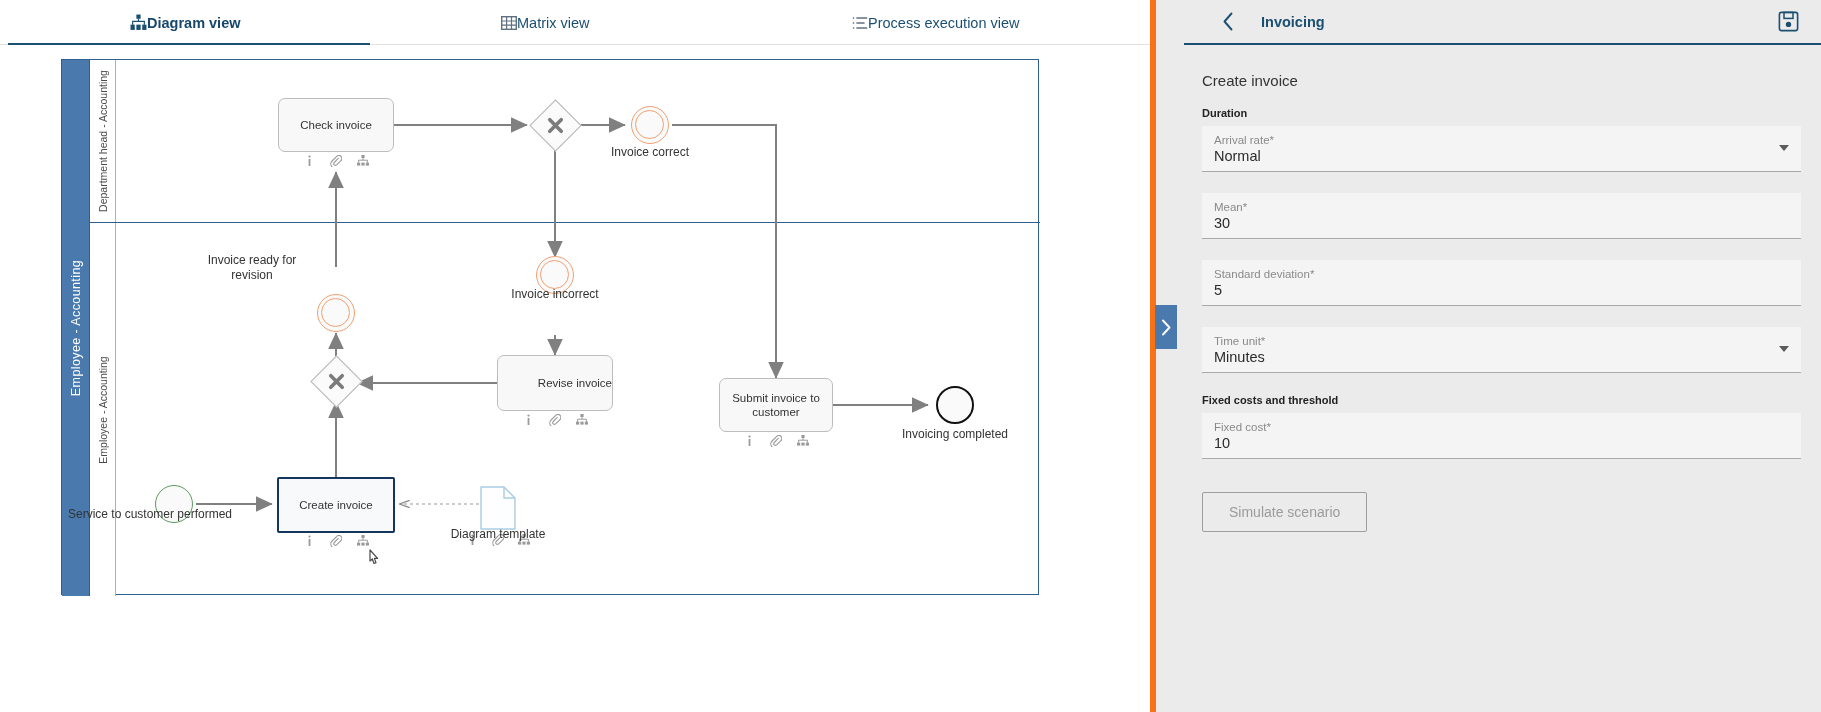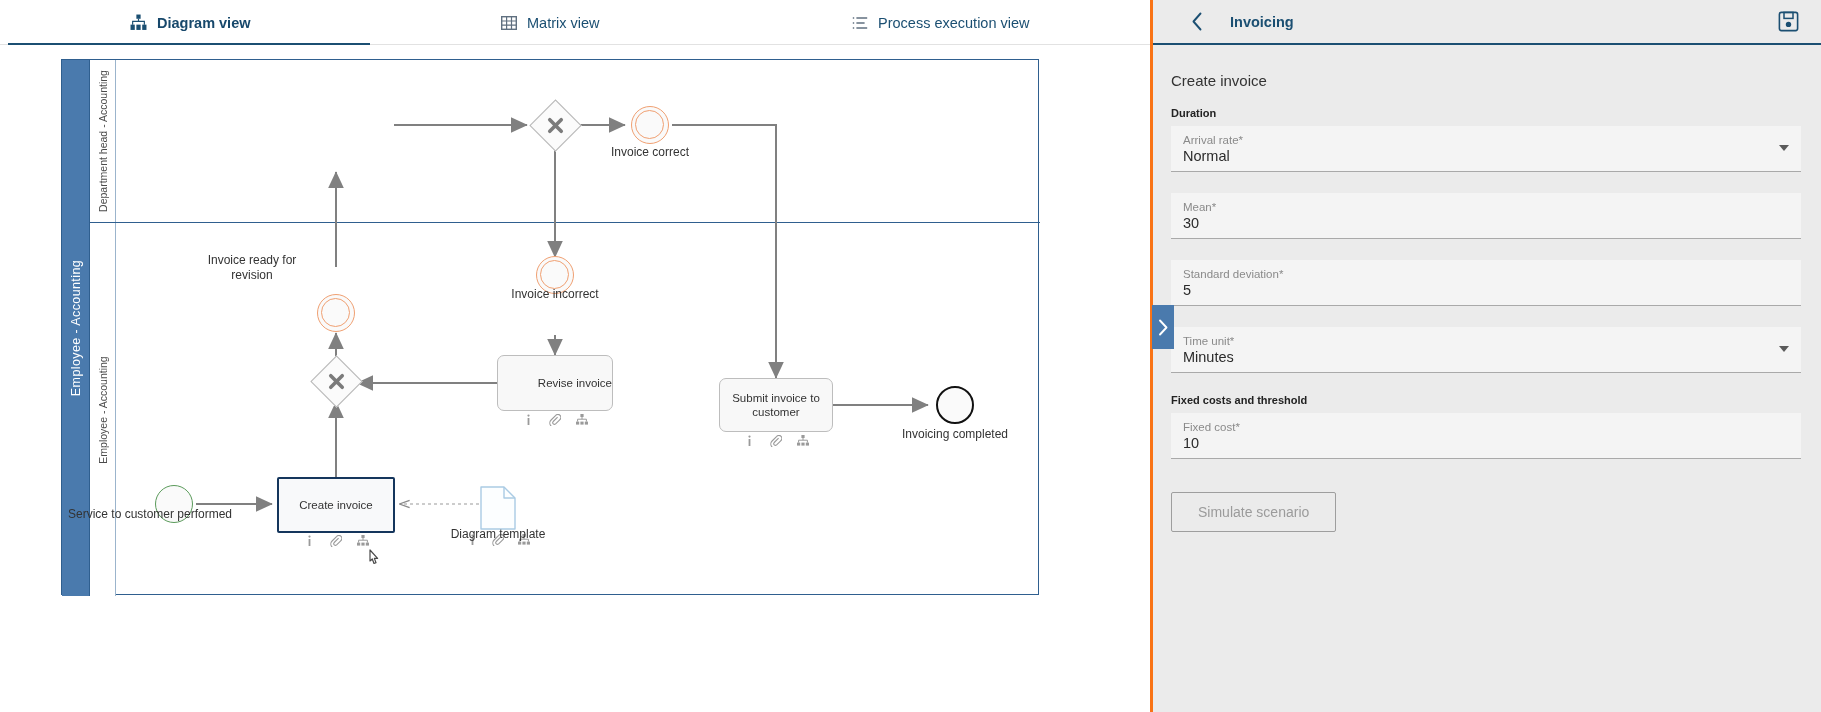--- a/index.html
+++ b/index.html
@@ -15,21 +15,21 @@
   
   #left { position: relative; width: 1150px; height: 712px; background: #ffffff; }
 
   
   #tabbar {
     position: relative; height: 45px; width: 1150px;
     background: #ffffff; border-bottom: 1px solid #e2e2e2;
   }
   .tab {
     position: absolute; top: 0; height: 45px;
-    display: flex; align-items: center; gap: 10px;
+    display: flex; align-items: center; gap: 0;
     font-size: 14.5px; color: #1b4f72; cursor: pointer;
     padding: 0 4px;
   }
   .tab.active { color: #17486b; font-weight: bold; }
   .tab .tlabel { white-space: nowrap; }
   #tab-diagram { left: 126px; }
   #tab-matrix  { left: 496px; }
   #tab-process { left: 847px; }
   #tab-underline {
     position: absolute; left: 8px; top: 43px; width: 362px; height: 3px;
@@ -120,21 +120,21 @@
   }
   .doc-icons span { display:inline-flex; width:12px; height:13px; align-items:center; justify-content:center; cursor:pointer; }
 
   #flows { position: absolute; left: 0; top: 0; width: 1150px; height: 667px; pointer-events: none; }
 
   #cursor-pointer { position: absolute; left: 366px; top: 503px; width: 16px; height: 22px; pointer-events: none; }
 
   
   #right {
     position: absolute; left: 1150px; top: 0; width: 671px; height: 712px;
-    background: #ebebeb; border-left: 3px solid #f97316;
+    background: #ebebeb; border-left: 6px solid #f97316; padding-left: 28px;
   }
   #panel-head {
     position: relative; height: 45px; width: 100%;
     display: flex; align-items: center; background: #ebebeb;
     border-bottom: 2.5px solid #1b4f72;
   }
   #panel-back { margin-left: 33px; width: 22px; height: 22px; display: flex; align-items: center; justify-content: center; color: #1b4f72; cursor: pointer; }
   #panel-title { margin-left: 22px; font-size: 14.5px; color: #1b4f72; font-weight: bold; }
   #panel-save { position: absolute; right: 21px; top: 11px; width: 22px; height: 22px; color: #1b4f72; cursor: pointer; }
   #panel-body { padding: 18px 20px 0 18px; }
@@ -258,20 +258,45 @@
           <path d="M196,459 H272"></path>
 
           <path d="M672,80 H776 V333"></path>
 
           <path d="M833,360 H928"></path>
         </g>
 
         <path d="M485,459 H400" stroke="#9a9a9a" stroke-width="1.2" fill="none" stroke-dasharray="3,3" marker-end="url(#ahl)"></path>
       </svg>
 
+      <div class="task" style="left:278px; top:53px; width:116px; height:54px;">
+        <span>Check invoice</span>
+        <span class="task-icons">
+          <span>
+            <svg width="11" height="12" viewBox="0 0 11 12">
+                <circle cx="5.5" cy="1.6" r="1.1" fill="#9a9a9a"></circle>
+                <rect x="4.6" y="4" width="1.8" height="7" fill="#9a9a9a"></rect>
+              </svg>
+          </span>
+          <span>
+            <svg width="12" height="12" viewBox="0 0 12 12">
+                <path d="M8.6 3.1 L4.2 7.5a1.7 1.7 0 002.4 2.4l4.1-4.1a3 3 0 10-4.2-4.2L2.1 6a4.3 4.3 0 006.1 6.1" fill="none" stroke="#9a9a9a" stroke-width="1.1"></path>
+              </svg>
+          </span>
+          <span>
+            <svg width="12" height="11" viewBox="0 0 12 11">
+                <rect x="4.4" y="0" width="3.2" height="3" fill="#9a9a9a"></rect>
+                <rect x="0" y="7.6" width="3.2" height="3" fill="#9a9a9a"></rect>
+                <rect x="4.4" y="7.6" width="3.2" height="3" fill="#9a9a9a"></rect>
+                <rect x="8.8" y="7.6" width="3.2" height="3" fill="#9a9a9a"></rect>
+                <path d="M6 3 V5.2 M1.6 7.6 V5.2 H10.4 V7.6" stroke="#9a9a9a" stroke-width="1" fill="none"></path>
+              </svg>
+          </span>
+        </span>
+      </div>
 
       <div class="task" style="left:497px; top:310px; width:116px; height:56px;justify-content:flex-end;">
         <span>Revise invoice</span>
         <span class="task-icons">
           <span>
             <svg width="11" height="12" viewBox="0 0 11 12">
                 <circle cx="5.5" cy="1.6" r="1.1" fill="#9a9a9a"></circle>
                 <rect x="4.6" y="4" width="1.8" height="7" fill="#9a9a9a"></rect>
               </svg>
           </span>

